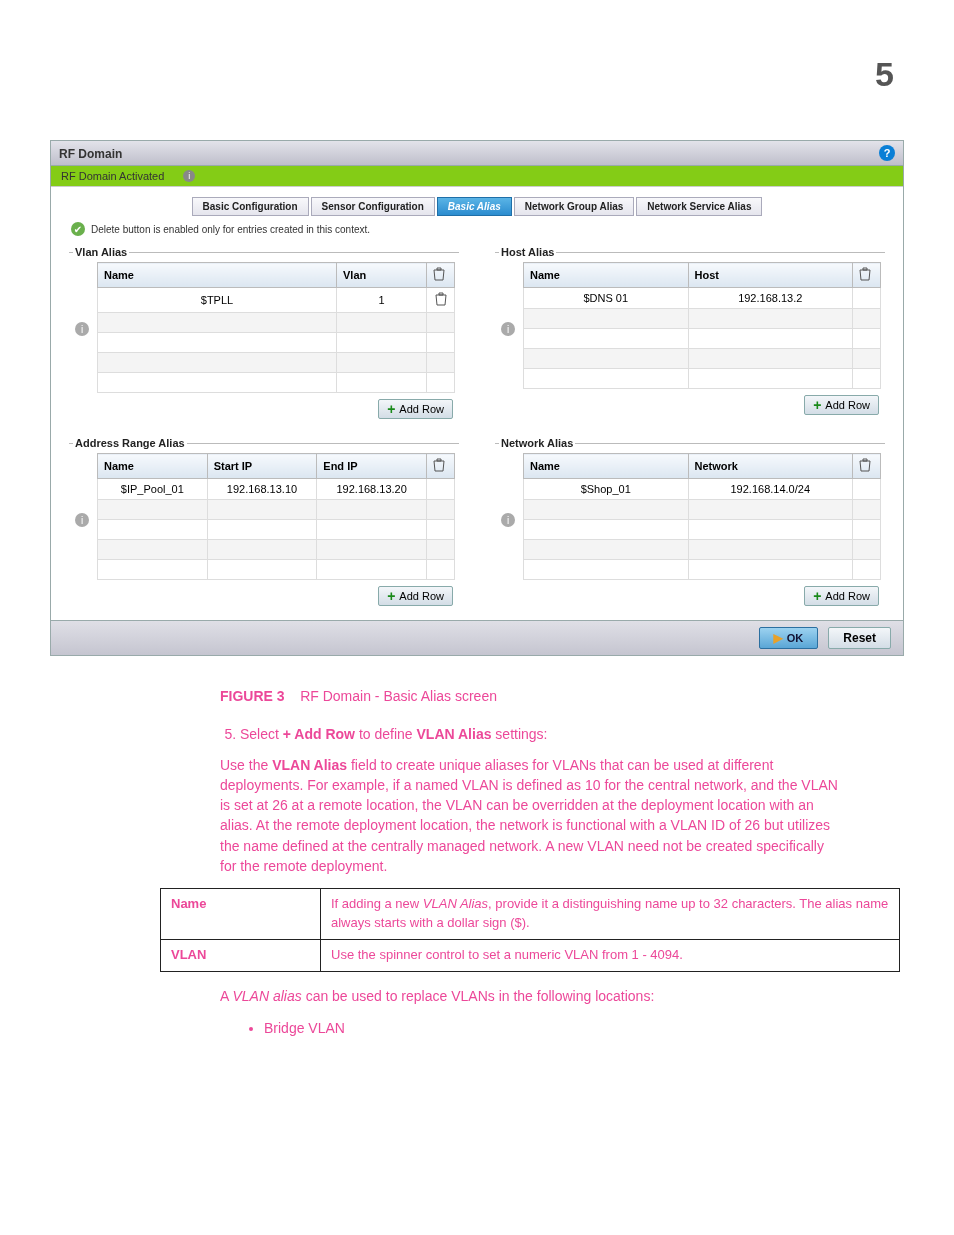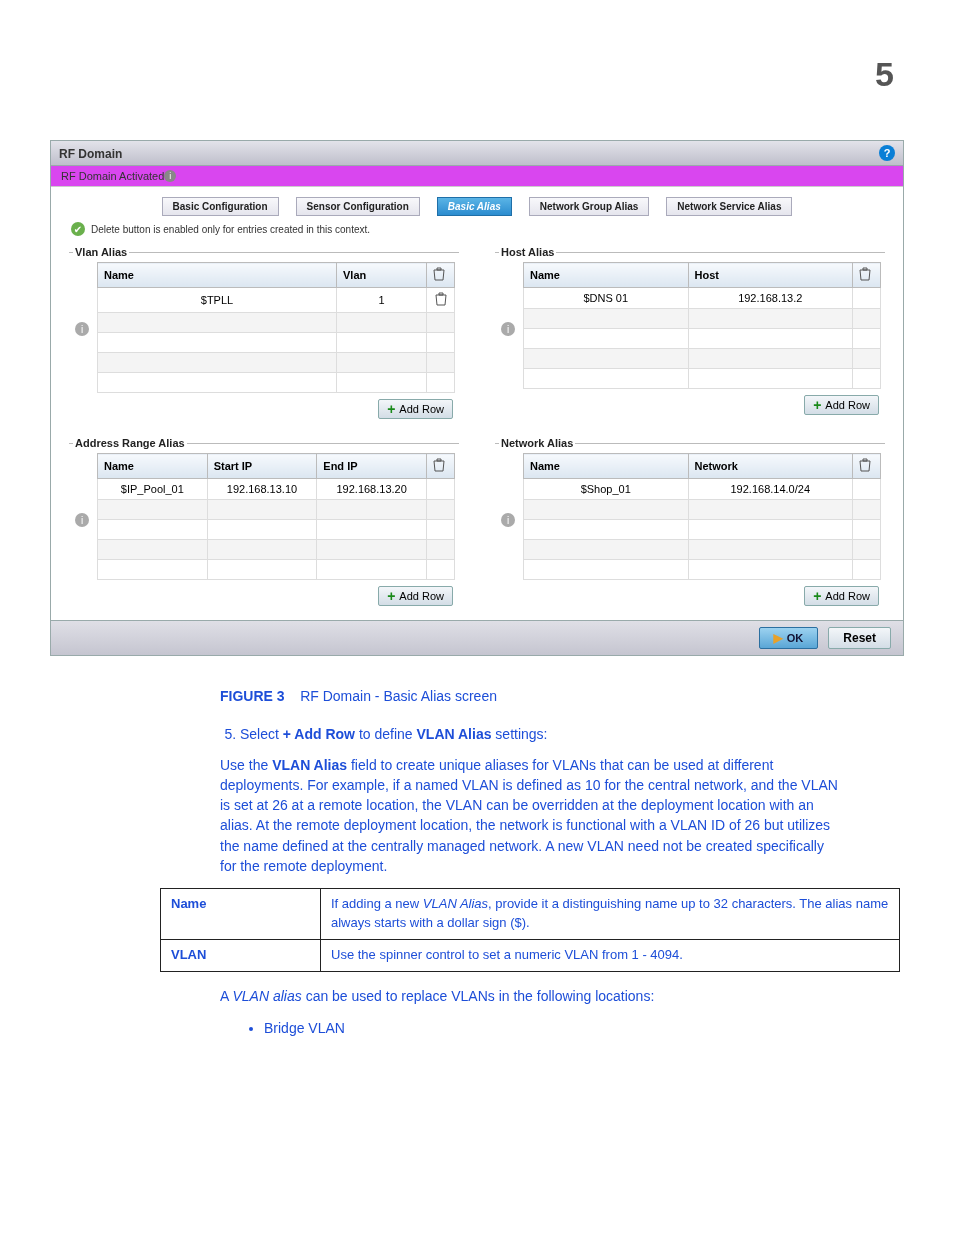--- a/index.html
+++ b/index.html
@@ -46,31 +46,31 @@
     width: 16px; height: 16px; border-radius: 50%;
     background: #0a7fd6; color: #fff; font-weight: bold;
     display: inline-flex; align-items: center; justify-content: center;
     font-size: 11px;
   }
   .app-subbar {
     padding: 4px 10px;
     font-size: 11px;
     color: #333;
     border-bottom: 1px solid #ccc;
-    display: flex; align-items: center; gap: 0;
-    background: #d946ef;
+    display: flex; align-items: center; gap: 19px;
+    background: #84cc16;
   }
   .info-mini {
     width: 12px; height: 12px; border-radius: 50%;
     background: #888; color: #fff; font-size: 9px;
     display: inline-flex; align-items: center; justify-content: center;
   }
   .tabs {
     display: flex; justify-content: center;
-    gap: 17px;
+    gap: 2px;
     padding: 10px 10px 4px 10px;
     align-items: center;
   }
   .tab {
     border: 1px solid #aab;
     background: linear-gradient(#f8f8fb, #e5e5ed);
     padding: 3px 10px;
     font-size: 10px;
     font-weight: bold;
     color: #222;
@@ -175,21 +175,21 @@
   }
   .ok-btn .arrow { color: #e8a12a; font-size: 12px; }
   .reset-btn {
     border: 1px solid #8aa;
     background: linear-gradient(#f3f6f9, #d3dde6);
     padding: 3px 14px;
     font-size: 12px; font-weight: bold;
     border-radius: 2px; cursor: pointer;
   }
   
-  .doc { margin-top: 30px; padding: 0 60px 0 170px; font-size: 14px; color: #1d4ed8; line-height: 1.45; }
+  .doc { margin-top: 30px; padding: 0 60px 0 170px; font-size: 14px; color: #ec4899; line-height: 1.45; }
   .doc .figcap { margin: 8px 0 18px 0; }
   .doc .figlabel { font-weight: bold; }
   .doc ol { margin: 0 0 10px 0; padding-left: 20px; }
   .doc ol li { margin-bottom: 10px; }
   .doc p { margin: 0 0 12px 0; }
   .doc b, .doc strong { font-weight: bold; }
   .doc em { font-style: italic; }
   table.fielddef {
     width: 740px;
     margin-left: -60px;

